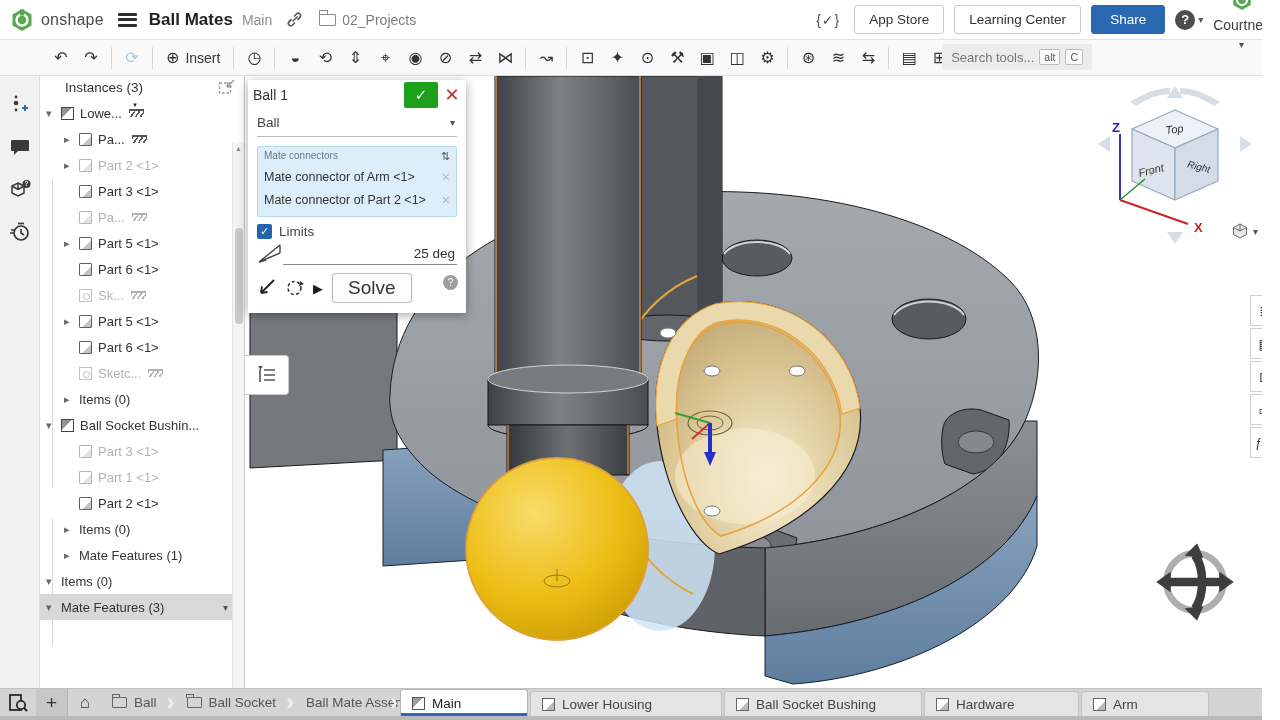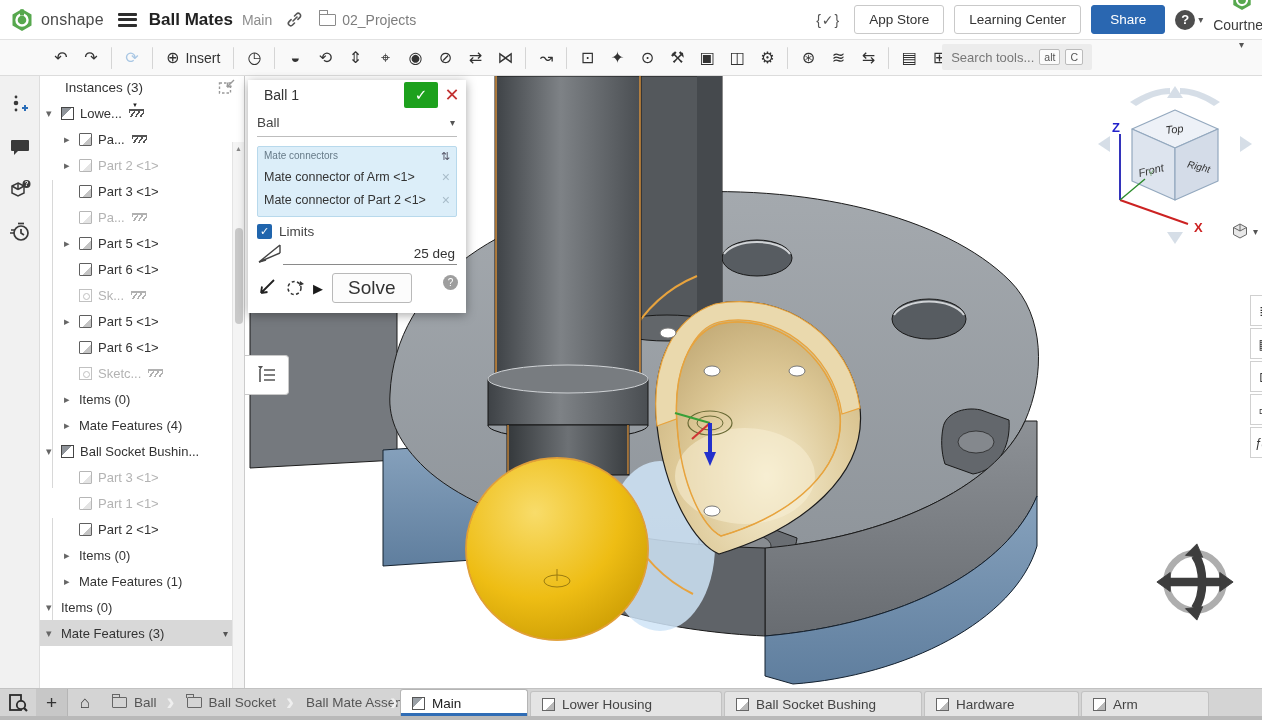--- a/index.html
+++ b/index.html
@@ -102,21 +102,21 @@
   .viewmenu { position:absolute; right:22px; top:146px; display:flex; align-items:center; gap:4px; cursor:pointer; }
   .rotatecursor { position:absolute; right:45px; bottom:66px; width:80px; height:80px; }
   .rightrail { position:absolute; right:0; top:219px; display:flex; flex-direction:column; }
   .rritem { width:30px; height:31px; background:#fff; border:1px solid #d0d0d0; margin-bottom:2px;
             display:flex; align-items:center; justify-content:center; font-size:14px; color:#333; cursor:pointer; }
   .rritem.small { font-size:12px; font-style:italic; }
 
   
   .dialog { position:absolute; left:248px; top:80px; width:218px; background:#fff; z-index:50;
             box-shadow:0 2px 10px rgba(0,0,0,.35); font-size:13px; }
-  .dlghead { height:30px; display:flex; align-items:center; padding-left:16px; }
+  .dlghead { height:30px; display:flex; align-items:center; padding-left:5px; }
   .dlgtitle { font-size:14px; color:#333; flex:1; }
   .dlgok { width:34px; height:26px; background:#1da11d; color:#fff; font-weight:bold; font-size:15px;
            display:flex; align-items:center; justify-content:center; border-radius:2px; cursor:pointer; }
   .dlgclose { width:28px; text-align:center; color:#c23232; font-size:18px; font-weight:bold; cursor:pointer; }
   .dlgselect { margin:0 9px; padding:5px 2px 6px 0; border-bottom:1px solid #bdbdbd;
                display:flex; align-items:center; font-size:13.5px; color:#444; cursor:pointer; }
   .dlgselect .sval { flex:1; }
   .matebox { margin:9px 9px 4px 9px; background:#dceef9; border:1px solid #b8d9ec; border-radius:2px; padding:3px 6px 5px 6px; }
   .mateboxhead { display:flex; font-size:10px; color:#667a88; padding-bottom:2px; }
   .mateboxhead .mlbl { flex:1; }
@@ -525,26 +525,20 @@
 
         </div>
 
         <div class="trow d1 chev-right">
           <span class="chev"></span>
 
           <span class="tlabel">Items (0)</span>
 
         </div>
 
-        <div class="trow d1 chev-right">
-          <span class="chev"></span>
-
-          <span class="tlabel">Mate Features (4)</span>
-
-        </div>
 
         <div class="trow d0 chev-down i-asm">
           <span class="chev"></span>
           <span class="ticon"></span>
           <span class="tlabel">Ball Socket Bushin...</span>
 
         </div>
 
         <div class="trow d1 i-part gray">
           <span class="chev"></span>

